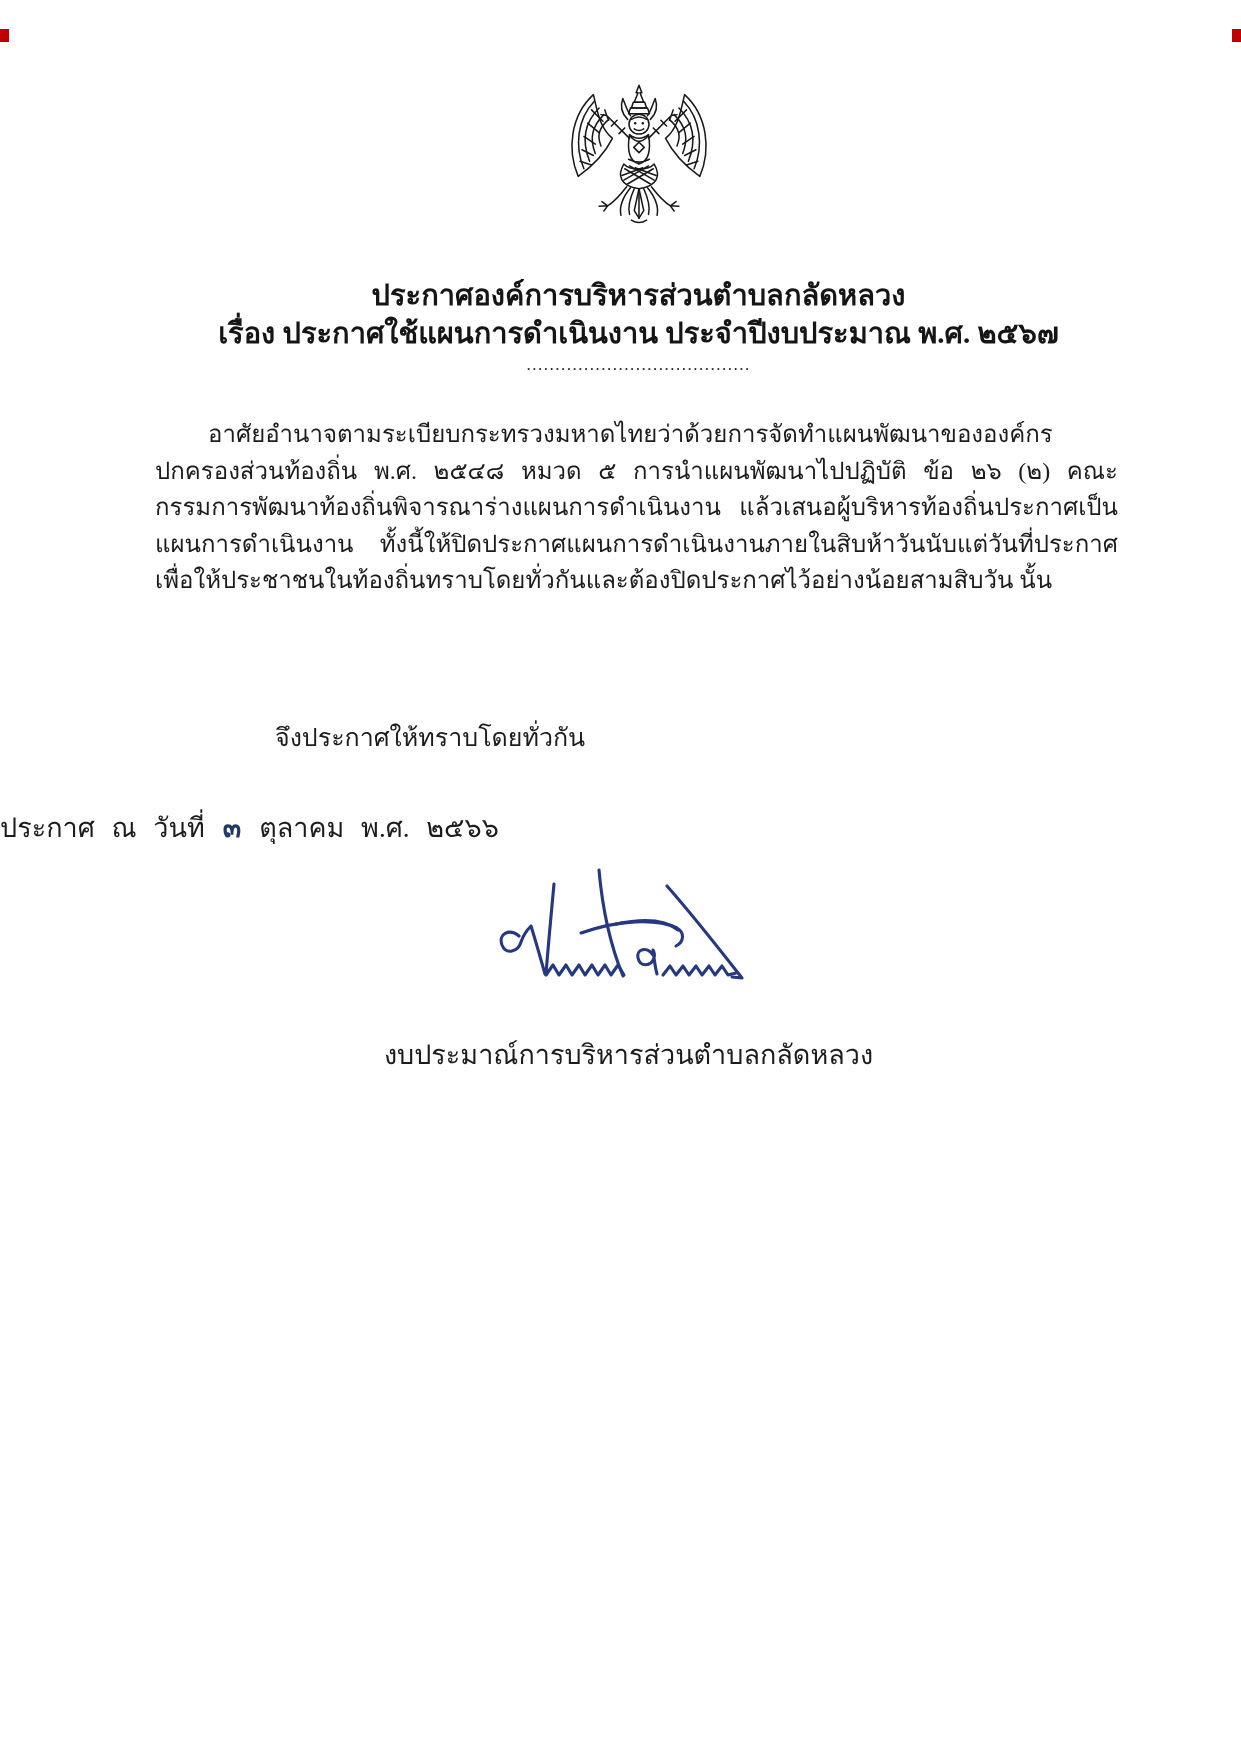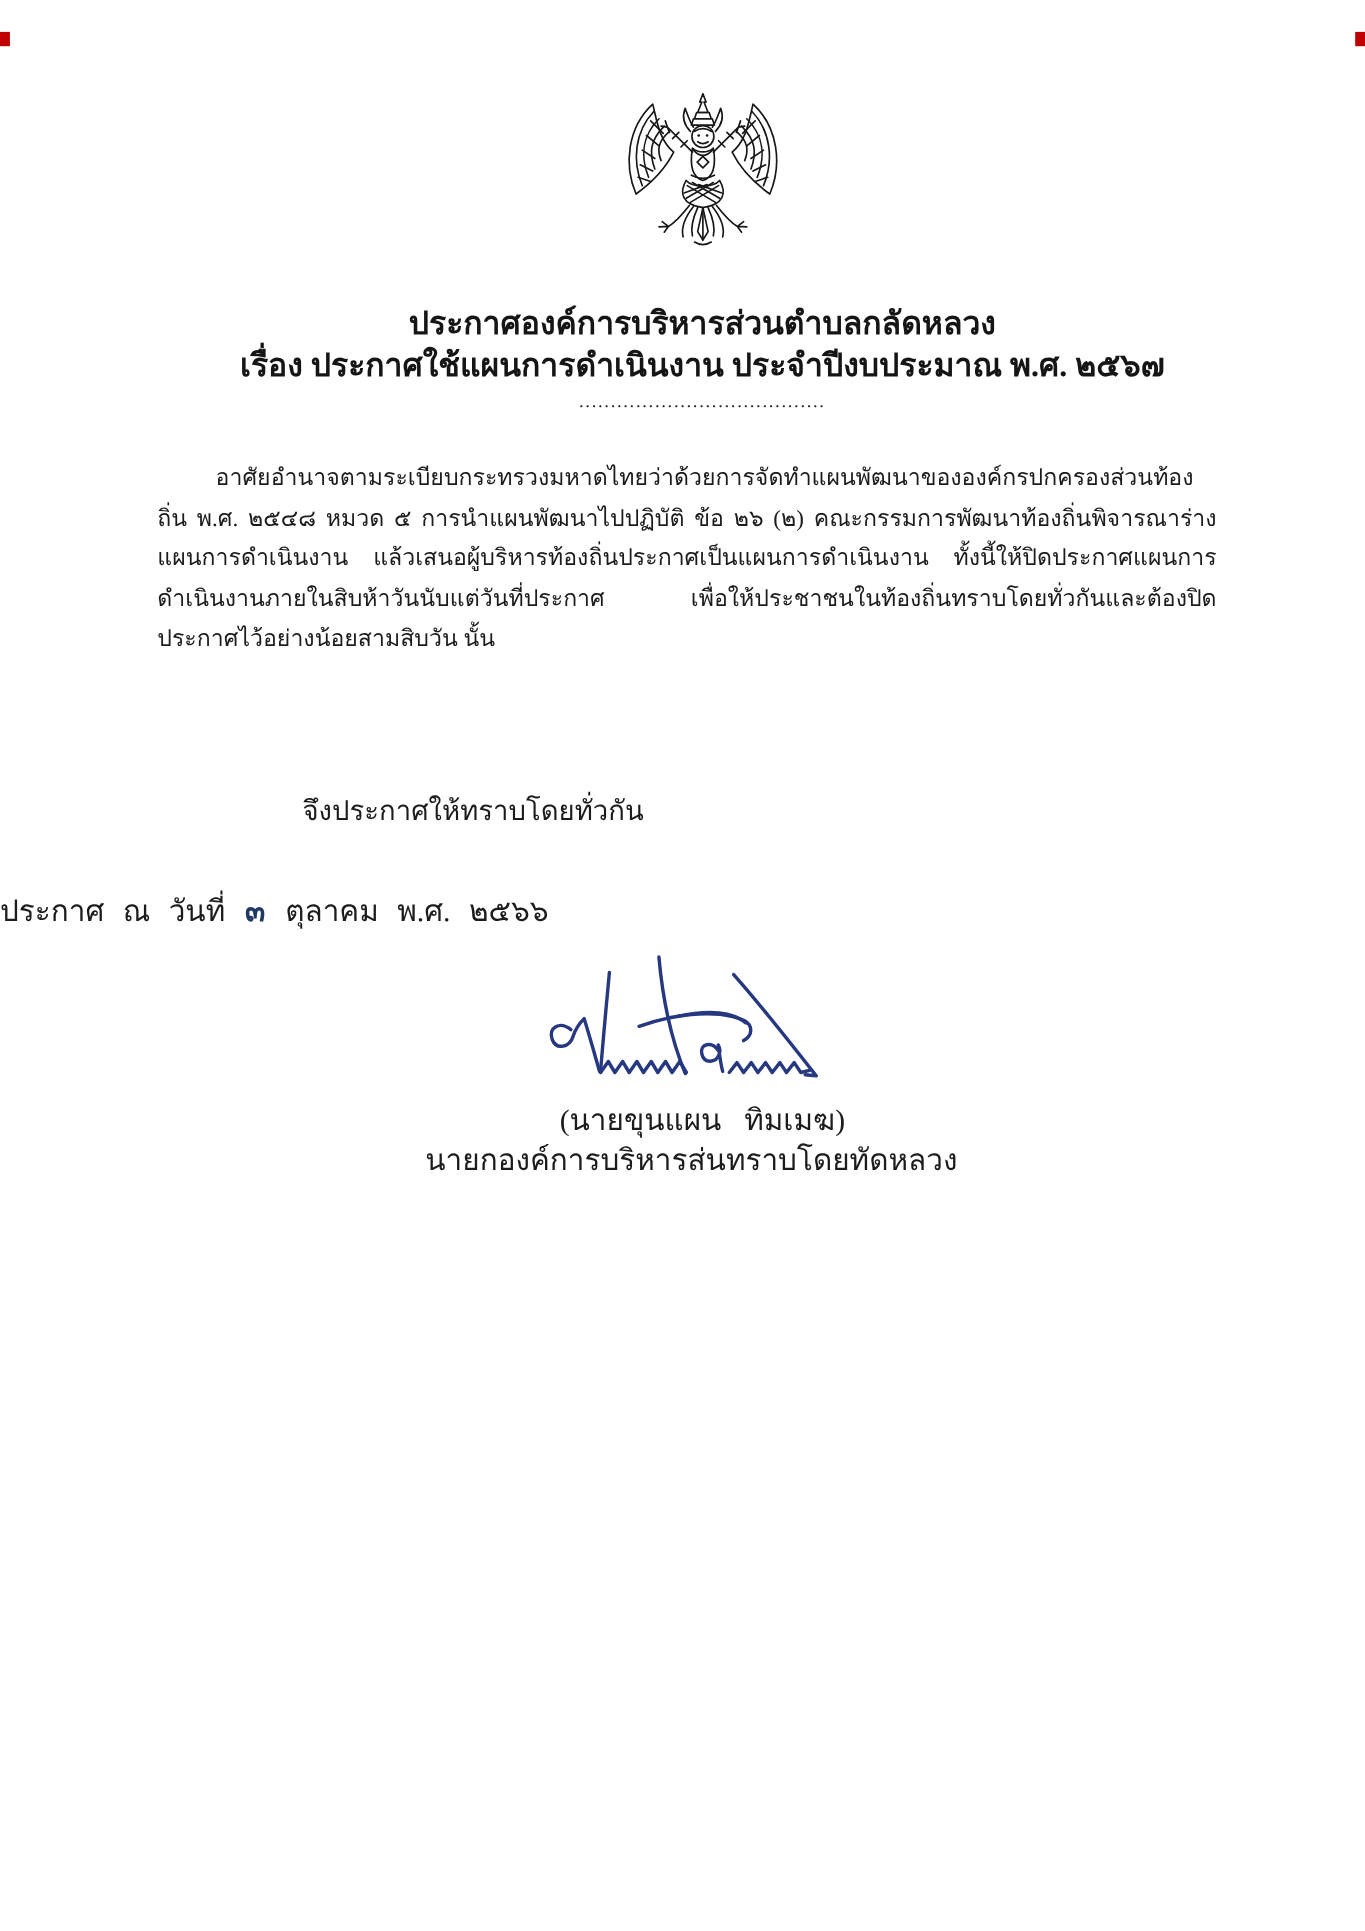--- a/index.html
+++ b/index.html
@@ -48,23 +48,23 @@
   .divider-dots {
     font-size: 17px;
     letter-spacing: 1.5px;
     line-height: 20px;
     color: #2a2a2a;
     margin-top: 3px;
   }
 
   .para {
     position: absolute;
-    left: 143px;
+    left: 155px;
     width: 963px;
-    font-size: 21px;
+    font-size: 24px;
     line-height: 36.6px;
     text-align: justify;
     margin: 0;
   }
   .para-1 { top: 416px; text-indent: 53px; }
   .para-2 { top: 599px; text-indent: 57px; }
 
   .closing-line {
     position: absolute;
     left: 275px;
@@ -204,20 +204,17 @@
       <path d="M126,115 l7,-10 l6,10 l7,-10 l6,10 l7,-10 l6,10 l7,-10 l6,10 l7,-10 l6,10 l7,-10 l6,10"></path>
       <path d="M179,10 C182,44 189,82 203,116"></path>
       <path d="M161,73 C198,60 236,58 257,68 C264,72 265,81 256,86"></path>
       <path d="M196,64 C224,58 246,60 258,70"></path>
       <path d="M233,95 C227,86 216,89 218,98 C220,107 231,107 234,98 C235,95 234,92 233,90 C234,98 235,107 237,114"></path>
       <path d="M243,115 l7,-9 l6,9 l7,-9 l6,9 l7,-9 l6,9 l7,-9 l6,9 l7,-9 l6,9 l8,-2"></path>
       <path d="M247,26 C270,52 297,86 322,118 l-10,-1"></path>
     </svg>
   </div>
 
-  <div class="signatory-name">
-    <span class="inner">(นายขุนแผน ทิมเมฆ)</span>
-  </div>
   <div class="signatory-position">
-    <span class="inner">นายกองค์การบริหารส่นทราบโดยทัดหลวง</span>
+    <span class="inner">งบประมาณ์การบริหารส่วนตำบลกลัดหลวง</span>
   </div>
 
 </div>
 
 </body></html>

